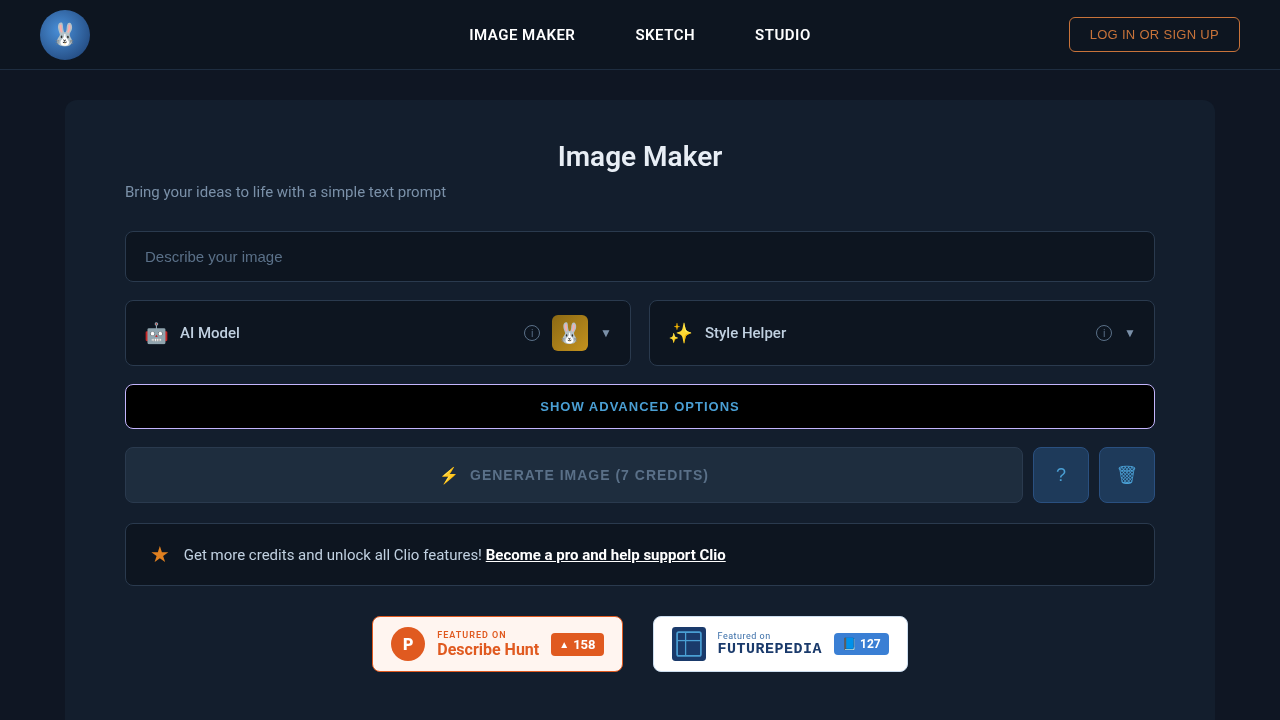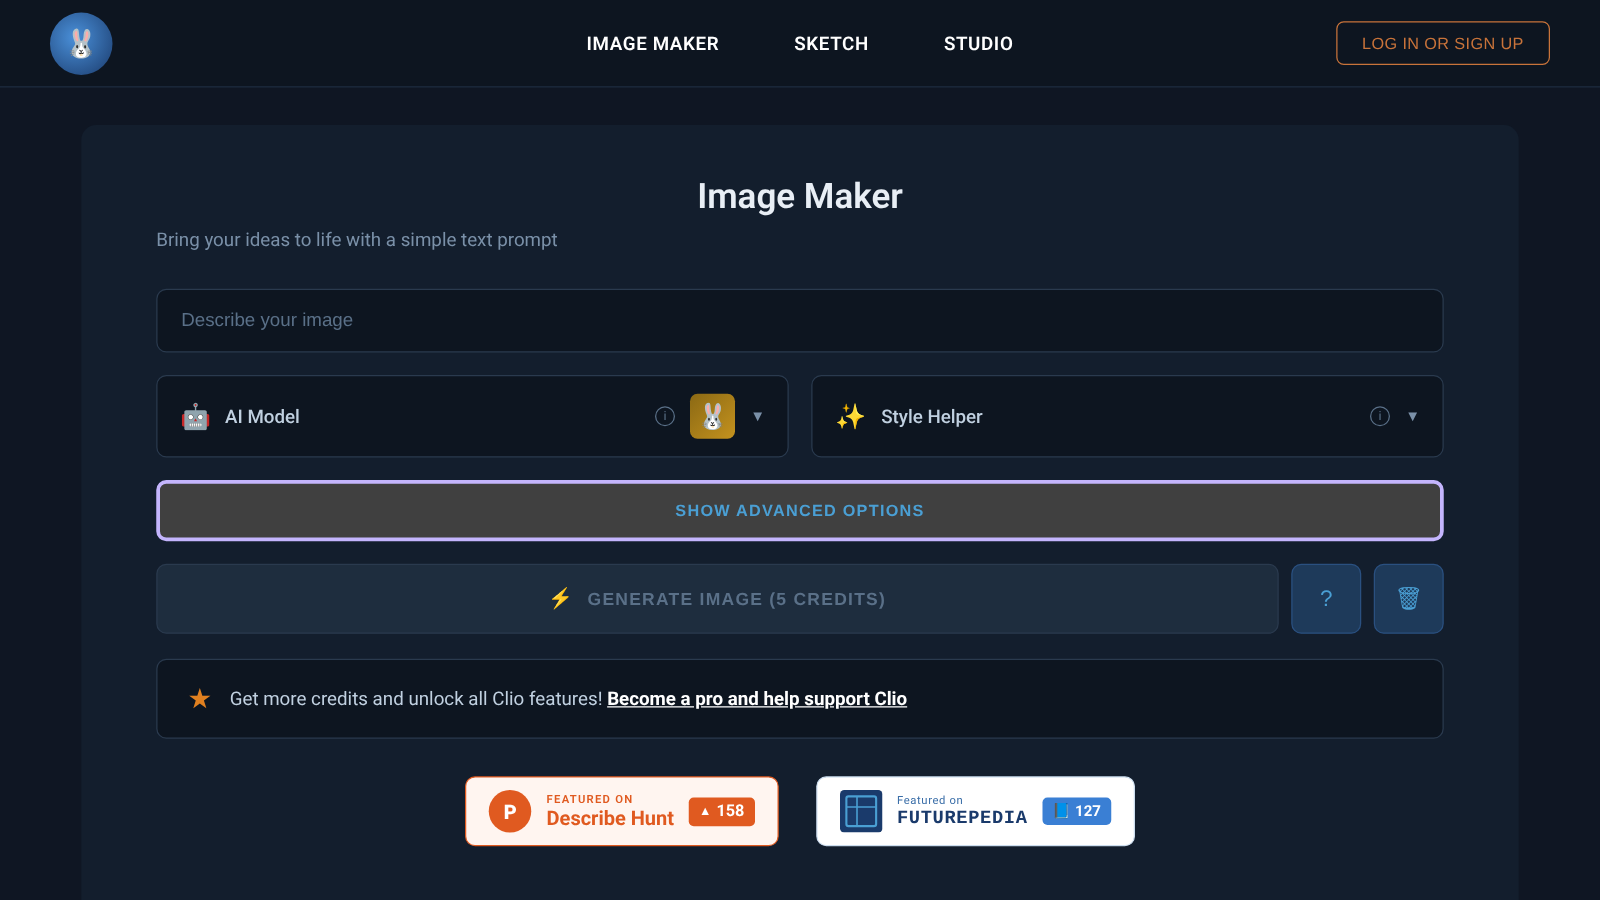--- a/index.html
+++ b/index.html
@@ -154,22 +154,22 @@
     }
     .sparkle-icon {
       font-size: 20px;
       color: #7a90a8;
     }
     .style-box .model-label { flex: 1; }
 
     
     .advanced-btn {
       width: 100%;
-      background-color: #404040;
-      border: 3px solid #c4b5fd;
+      background-color: #000000;
+      border: 1px solid #c4b5fd;
       border-radius: 8px;
       padding: 14px;
       color: #4a9fd4;
       font-size: 13px;
       font-weight: 600;
       letter-spacing: 1px;
       cursor: pointer;
       text-align: center;
       margin-bottom: 18px;
     }
@@ -362,21 +362,21 @@
 
   </div>
 
   
   <button class="advanced-btn">SHOW ADVANCED OPTIONS</button>
 
   
   <div class="generate-row">
     <button class="generate-btn">
       <span class="lightning-icon">⚡</span>
-      <span>GENERATE IMAGE (5 CREDITS)</span>
+      <span>GENERATE IMAGE (7 CREDITS)</span>
     </button>
     <button class="icon-btn icon-btn-help">
       <span>?</span>
     </button>
     <button class="icon-btn icon-btn-delete">
       <span>🗑</span>
     </button>
   </div>
 
   

